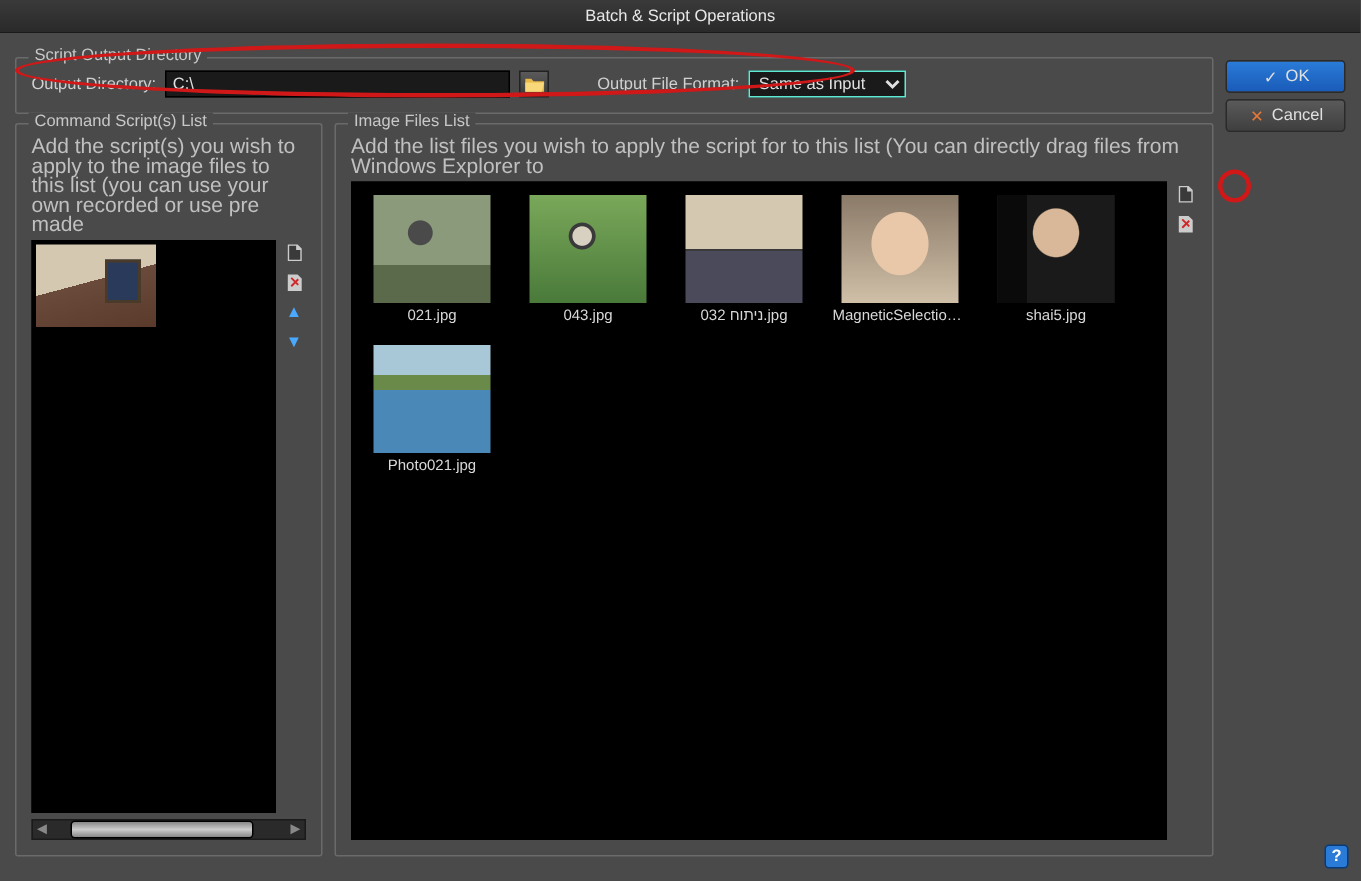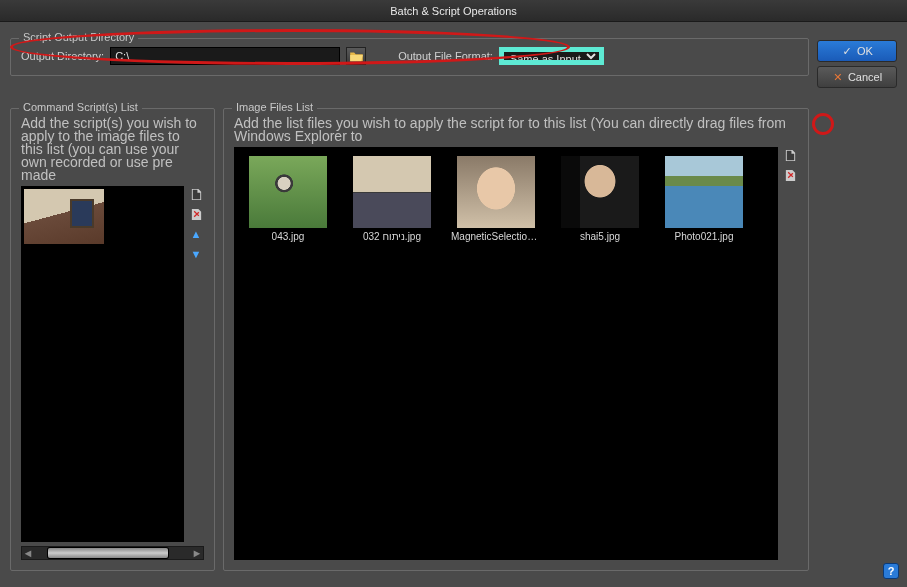--- a/index.html
+++ b/index.html
@@ -82,33 +82,32 @@
   .browse-btn {
     width: 20px; height: 18px;
     background: linear-gradient(#5a5a5a,#3a3a3a);
     border: 1px solid #222;
     display: flex; align-items: center; justify-content: center;
     cursor: pointer;
   }
   .browse-btn svg { width: 13px; height: 11px; }
   .fmt-select {
     background: #1a1a1a;
-    border: 5px solid #5eead4;
+    border: 1px solid #5eead4;
     color: #e0e0e0;
     height: 18px;
     width: 105px;
     font-size: 11px;
     padding: 0 2px;
   }
   .lower {
     display: flex;
     gap: 8px;
     flex: 1;
     min-height: 0;
-    margin-top: 26px;
   }
   .panel-scripts { width: 205px; display: flex; flex-direction: column; }
   .panel-images { flex: 1; display: flex; flex-direction: column; }
   .panel-desc {
     font-size: 14px;
     color: #c0c0c0;
     line-height: 13px;
     margin-bottom: 4px;
   }
   .scripts-body {
@@ -315,20 +314,24 @@
           <span class="arr" style="margin-left:auto">►</span>
         </div>
       </div>
 
       <div class="fieldset panel-images">
         <div class="legend">Image Files List</div>
         <div class="panel-desc">Add the list files you wish to apply the script for to this list (You can directly drag files from Windows Explorer to</div>
         <div class="images-body">
           <div class="images-list" id="images-list">
               <div class="img-item">
+                <div class="thumb t-bird1"></div>
+                <div class="img-label">021.jpg</div>
+              </div>
+              <div class="img-item">
                 <div class="thumb t-bird2"></div>
                 <div class="img-label">043.jpg</div>
               </div>
               <div class="img-item">
                 <div class="thumb t-group"></div>
                 <div class="img-label">032 ניתוח.jpg</div>
               </div>
               <div class="img-item">
                 <div class="thumb t-face"></div>
                 <div class="img-label">MagneticSelection1_Copy...</div>

